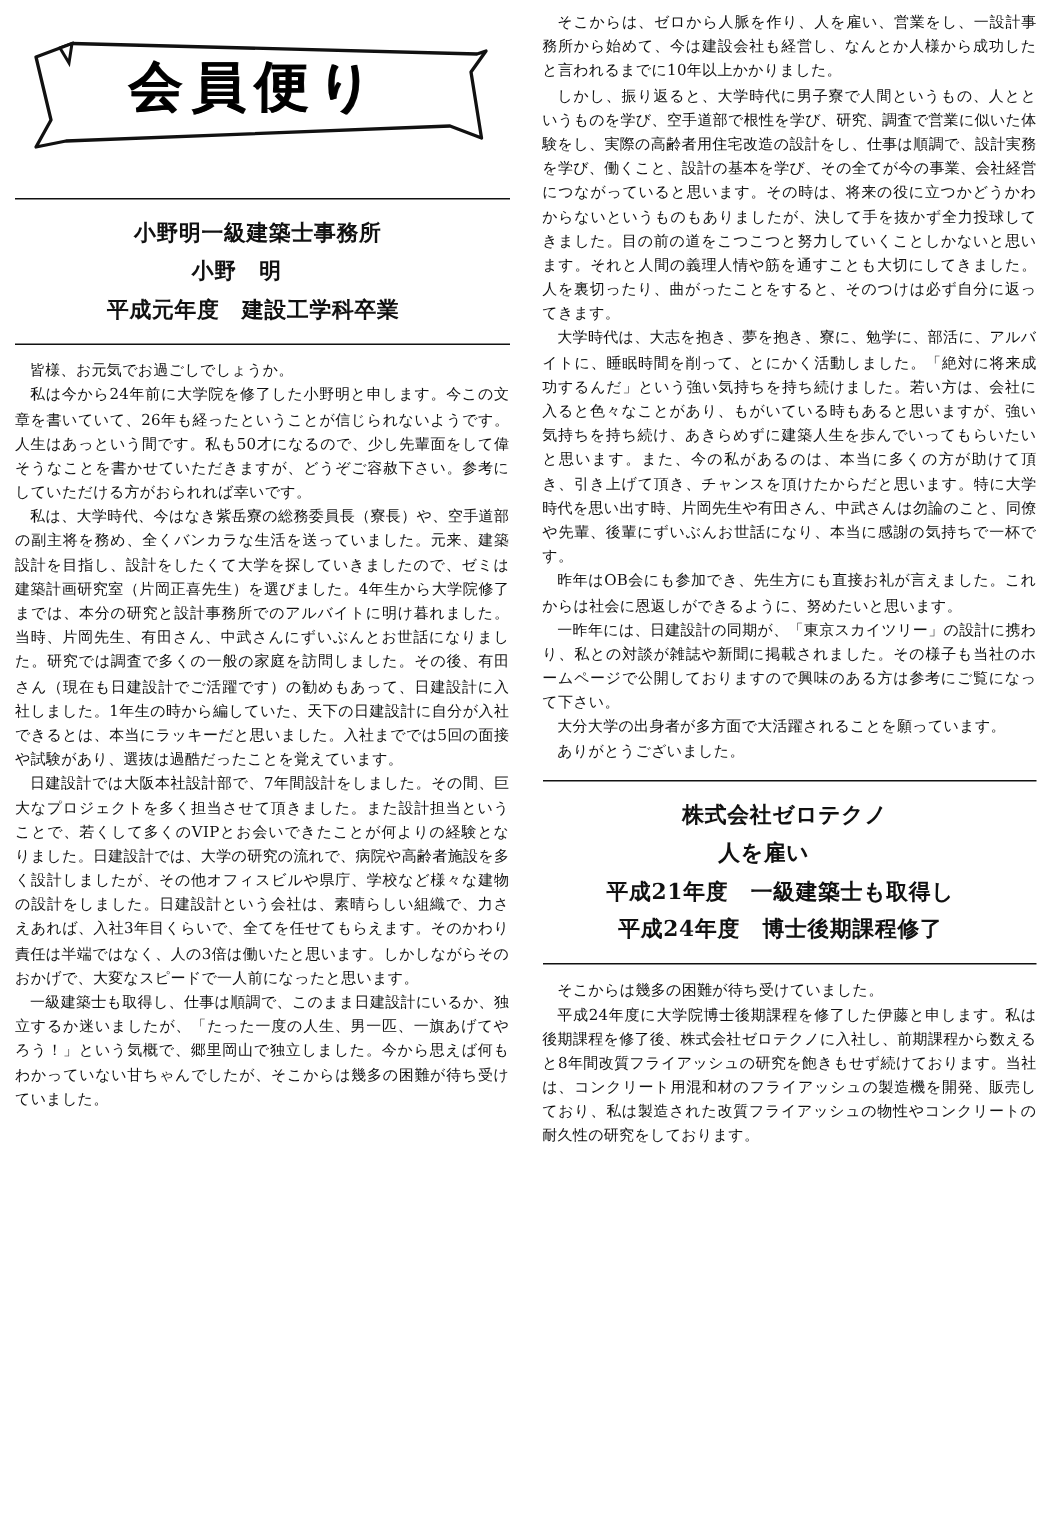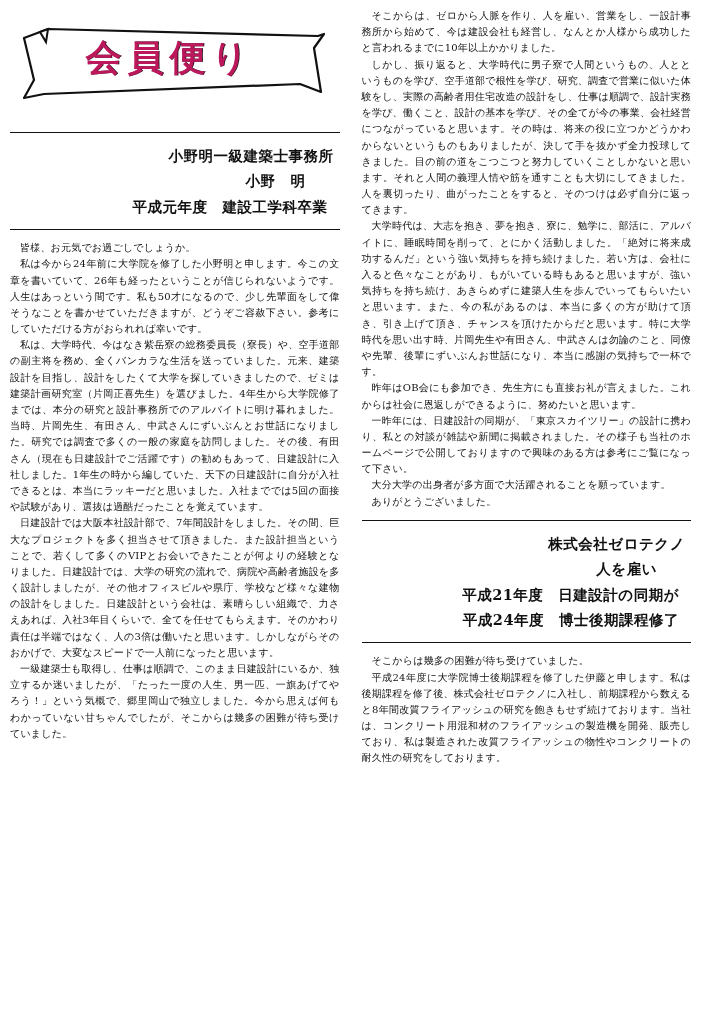--- a/index.html
+++ b/index.html
@@ -52,38 +52,38 @@
   .banner-title {
     position: absolute;
     left: 0;
     top: 26px;
     width: 320px;
     text-align: center;
     font-size: 36px;
     letter-spacing: 6px;
     font-weight: bold;
     font-family: "DejaVu Serif", "Liberation Serif", serif;
-    color: #be185d;
+    color: #000000;
     text-shadow: 0.6px 0 0 #111;
   }
 
   .rule {
     border: 0;
     border-top: 1.5px solid #111;
     margin: 6px 0 10px 0;
   }
   .rule-thin {
     border: 0;
     border-top: 1.2px solid #111;
     margin: 10px 0 10px 0;
   }
 
   
   .headblock {
-    text-align: right;
+    text-align: center;
     font-weight: bold;
     font-size: 14.5px;
     line-height: 1.75;
     padding-right: 6px;
     letter-spacing: 0.5px;
   }
   .headblock .line { white-space: nowrap; }
   .headblock .name {
     padding-right: 28px;
   }
@@ -149,21 +149,21 @@
         <p>一昨年には、日建設計の同期が、「東京スカイツリー」の設計に携わり、私との対談が雑誌や新聞に掲載されました。その様子も当社のホームページで公開しておりますので興味のある方は参考にご覧になって下さい。</p>
         <p>大分大学の出身者が多方面で大活躍されることを願っています。</p>
         <p>ありがとうございました。</p>
       </div>
 
       <hr class="rule-thin">
 
       <div class="headblock">
         <div class="line">株式会社ゼロテクノ</div>
         <div class="line name">人を雇い</div>
-        <div class="line indent1">平成21年度　日建設計の同期が</div>
+        <div class="line indent1">平成21年度　一級建築士も取得し</div>
         <div class="line indent1">平成24年度　博士後期課程修了</div>
       </div>
 
       <hr class="rule-thin">
 
       <div class="body-text">
         <p>そこからは幾多の困難が待ち受けていました。</p>
         <p>平成24年度に大学院博士後期課程を修了した伊藤と申します。私は後期課程を修了後、株式会社ゼロテクノに入社し、前期課程から数えると8年間改質フライアッシュの研究を飽きもせず続けております。当社は、コンクリート用混和材のフライアッシュの製造機を開発、販売しており、私は製造された改質フライアッシュの物性やコンクリートの耐久性の研究をしております。</p>
 
       </div>

